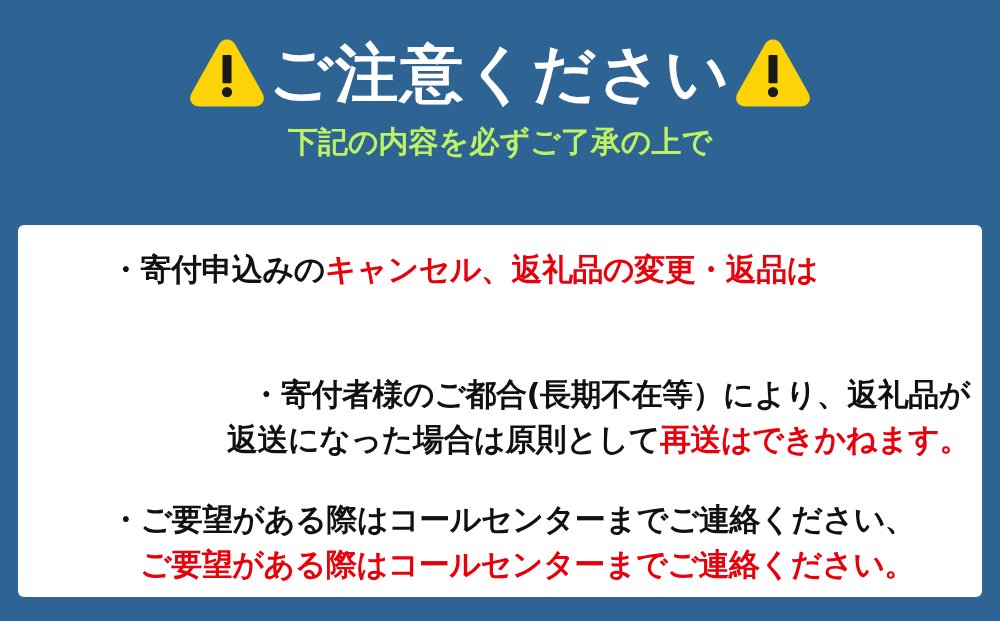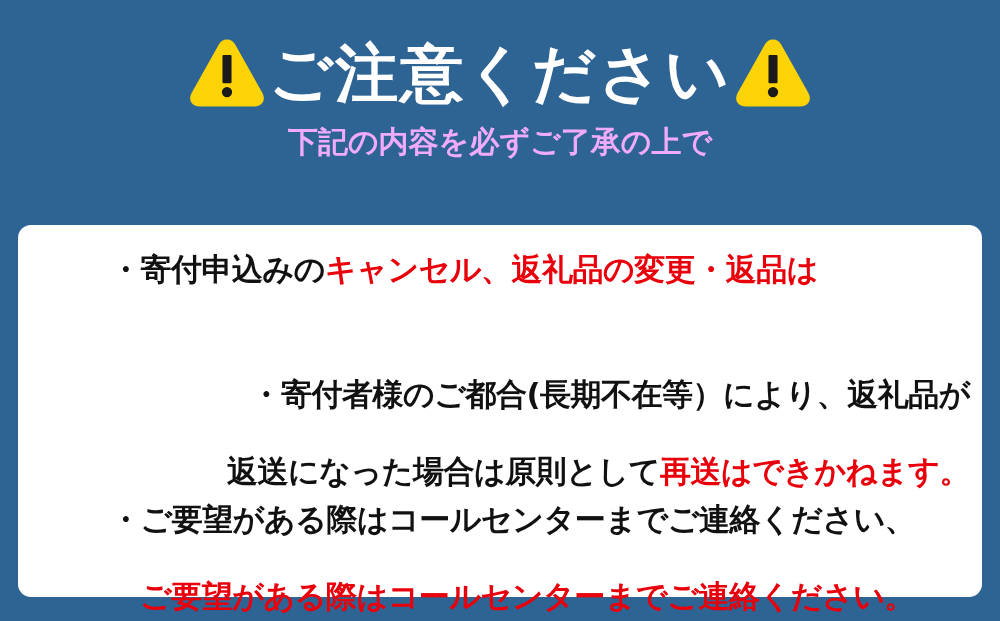--- a/index.html
+++ b/index.html
@@ -57,39 +57,39 @@
     line-height: 1;
     white-space: nowrap;
     font-family: "DejaVu Sans", "Liberation Sans", sans-serif;
   }
 
   .subtitle-line {
     position: absolute;
     left: 0;
     width: 1000px;
     text-align: center;
-    color: #f0abfc;
+    color: #bef264;
     font-size: 30px;
     font-weight: 700;
     line-height: 1;
     white-space: nowrap;
     font-family: "DejaVu Sans", "Liberation Sans", sans-serif;
   }
   #subtitle-line-1 { top: 127px; }
   #subtitle-line-2 { top: 173px; }
 
   
   #notice-card {
     position: absolute;
     left: 18px;
     top: 225px;
     width: 964px;
     height: 372px;
     background: #FFFFFF;
-    border-radius: 13px;
+    border-radius: 6px;
     box-sizing: border-box;
   }
 
   .notice-item {
     position: absolute;
     left: 92px;
     width: 860px;
   }
   #notice-item-0 { top: 22px; }
   #notice-item-1 { top: 147px; text-align: right; }
@@ -97,21 +97,21 @@
 
   .notice-line {
     font-size: 31px;
     font-weight: 700;
     line-height: 45px;
     white-space: nowrap;
     font-family: "DejaVu Sans", "Liberation Sans", sans-serif;
     letter-spacing: -0.5px;
   }
   .notice-line.indent-1 { padding-left: 26px; }
-  .notice-line.indent-2 { padding-left: 30px; margin-top: 32px; }
+  .notice-line.indent-2 { padding-left: 30px; }
 
   .seg-black { color: #111111; }
   .seg-red   { color: #E8000B; }
 </style>
 </head>
 <body>
 
 <div id="banner">
 
   <div id="header">

